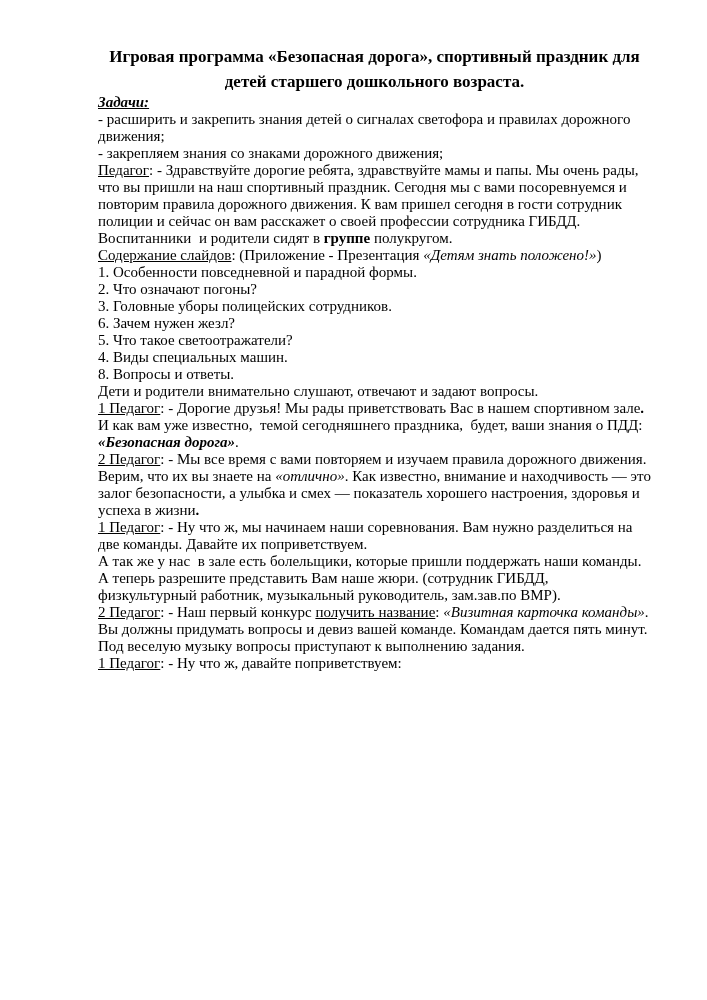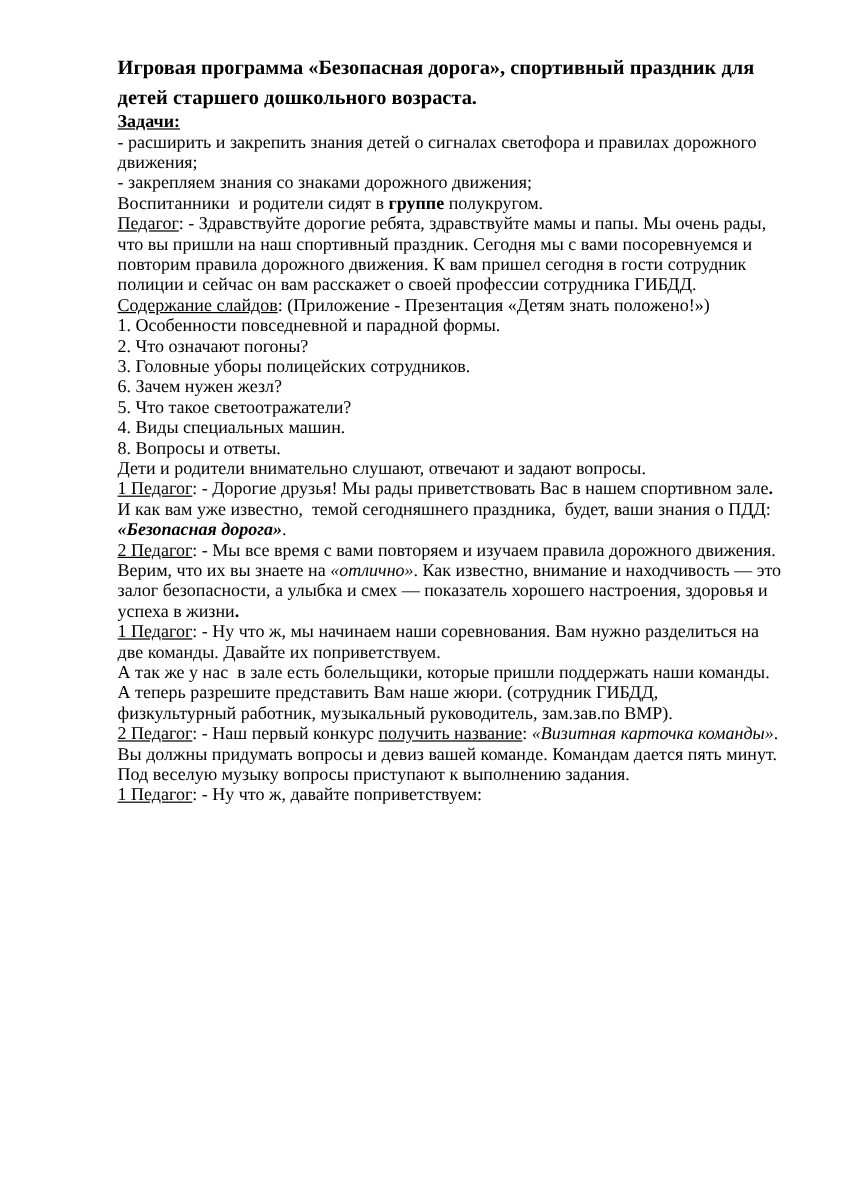--- a/index.html
+++ b/index.html
@@ -23,46 +23,46 @@
     margin: 0;
     font-size: 15px;
     line-height: 17px;
     text-align: left;
     white-space: pre-wrap;
   }
   p.title {
     font-size: 17px;
     line-height: 25px;
     font-weight: bold;
-    text-align: left;
+    text-align: center;
   }
   .center { text-align: center; }
   .gap    { margin-top: 12px; }
   .gap-sm { margin-top: 6px; }
 </style>
 </head>
 <body>
 
 <div class="page">
   <div class="content">
 
     <p class="block title"><span style="font-weight: bold;">Игровая программа «Безопасная дорога», спортивный праздник для детей старшего дошкольного возраста.</span></p>
 
-    <p class="block gap-sm"><span style="font-weight: bold; text-decoration: underline;">Задачи:</span></p>
+    <p class="block gap-sm"><span style="font-weight: bold; font-style: italic; text-decoration: underline;">Задачи:</span></p>
 
     <p class="block gap"><span>- расширить и закрепить знания детей о сигналах светофора и правилах дорожного движения;</span></p>
 
     <p class="block gap"><span>- закрепляем знания со знаками дорожного движения;</span></p>
 
 
+    <p class="block"><span style="text-decoration: underline;">Педагог</span><span>: - Здравствуйте дорогие ребята, здравствуйте мамы и папы. Мы очень рады, что вы пришли на наш спортивный праздник. Сегодня мы с вами посоревнуемся и повторим правила дорожного движения. К вам пришел сегодня в гости сотрудник полиции и сейчас он вам расскажет о своей профессии сотрудника ГИБДД.</span></p>
+
     <p class="block center gap"><span>Воспитанники  и родители сидят в </span><span style="font-weight: bold;">группе</span><span> полукругом.</span></p>
 
-    <p class="block"><span style="text-decoration: underline;">Педагог</span><span>: - Здравствуйте дорогие ребята, здравствуйте мамы и папы. Мы очень рады, что вы пришли на наш спортивный праздник. Сегодня мы с вами посоревнуемся и повторим правила дорожного движения. К вам пришел сегодня в гости сотрудник полиции и сейчас он вам расскажет о своей профессии сотрудника ГИБДД.</span></p>
-
-    <p class="block"><span style="text-decoration: underline;">Содержание слайдов</span><span>: (Приложение - Презентация </span><span style="">«Детям знать положено!»</span><span>)</span></p>
+    <p class="block"><span style="text-decoration: underline;">Содержание слайдов</span><span>: (Приложение - Презентация </span><span style="font-style: italic;">«Детям знать положено!»</span><span>)</span></p>
 
     <p class="block gap"><span>1. Особенности повседневной и парадной формы.</span></p>
 
     <p class="block gap"><span>2. Что означают погоны?</span></p>
 
     <p class="block gap"><span>3. Головные уборы полицейских сотрудников.</span></p>
 
     <p class="block gap"><span>6. Зачем нужен жезл?</span></p>
 
     <p class="block gap"><span>5. Что такое светоотражатели?</span></p>

